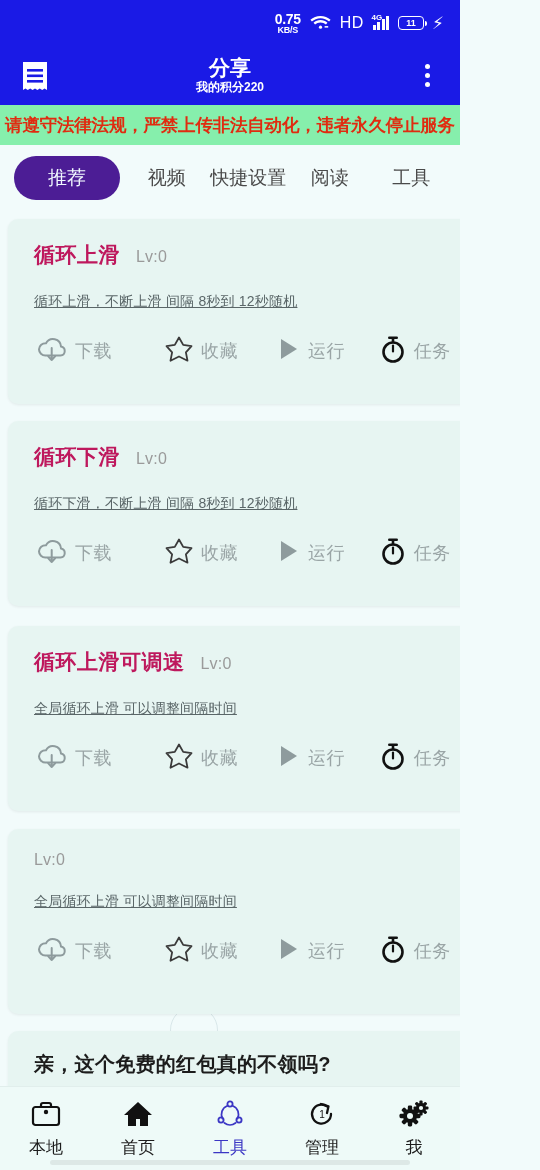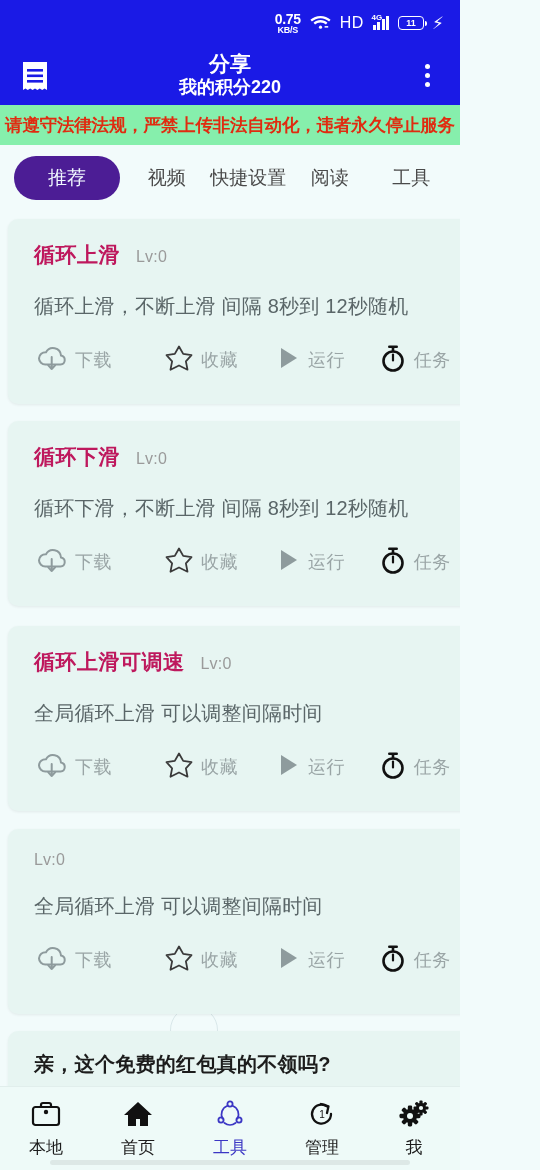--- a/index.html
+++ b/index.html
@@ -67,21 +67,21 @@
   .menu-icon {
     width: 34px; height: 36px;
     display: flex; align-items: center; justify-content: center;
   }
   .appbar-titles {
     position: absolute; left: 0; right: 0; top: 0; bottom: 0;
     display: flex; flex-direction: column; align-items: center; justify-content: center;
     pointer-events: none;
   }
   .appbar-title { color: #fff; font-size: 21px; font-weight: bold; line-height: 1.15; }
-  .appbar-sub { color: #fff; font-size: 18px; font-weight: bold; line-height: 1.3; }
+  .appbar-sub { color: #fff; font-size: 12px; font-weight: bold; line-height: 1.3; }
   .kebab {
     margin-left: auto; width: 30px; height: 36px;
     display: flex; flex-direction: column; align-items: center; justify-content: center; gap: 4px;
     z-index: 2;
   }
   .kebab span { width: 5px; height: 5px; border-radius: 50%; background: #fff; display: block; }
 
   
   .notice {
     background: #86efac;
@@ -128,23 +128,24 @@
     background: #e7f5f2;
     border-radius: 10px;
     box-shadow: 0 1px 3px rgba(0,0,0,0.07);
     padding: 22px 26px 16px 26px;
   }
   .card-head { display: flex; align-items: baseline; gap: 16px; }
   .card-title { font-size: 21px; color: #be185d; font-weight: bold; letter-spacing: 0.5px; }
   .card-lv { font-size: 16px; color: #9a9a9a; letter-spacing: 0.2px; }
   .card-desc {
     margin-top: 24px;
-    font-size: 20px;
+    font-size: 14px;
     color: #5a6668;
     letter-spacing: 0.2px;
+    text-decoration: underline;
   }
   .card-actions {
     margin-top: 22px;
     display: flex;
     align-items: center;
   }
   .action {
     display: flex; align-items: center; gap: 5px;
   }
   .action-label { font-size: 18px; color: #9aa5a6; letter-spacing: 0.5px; }

